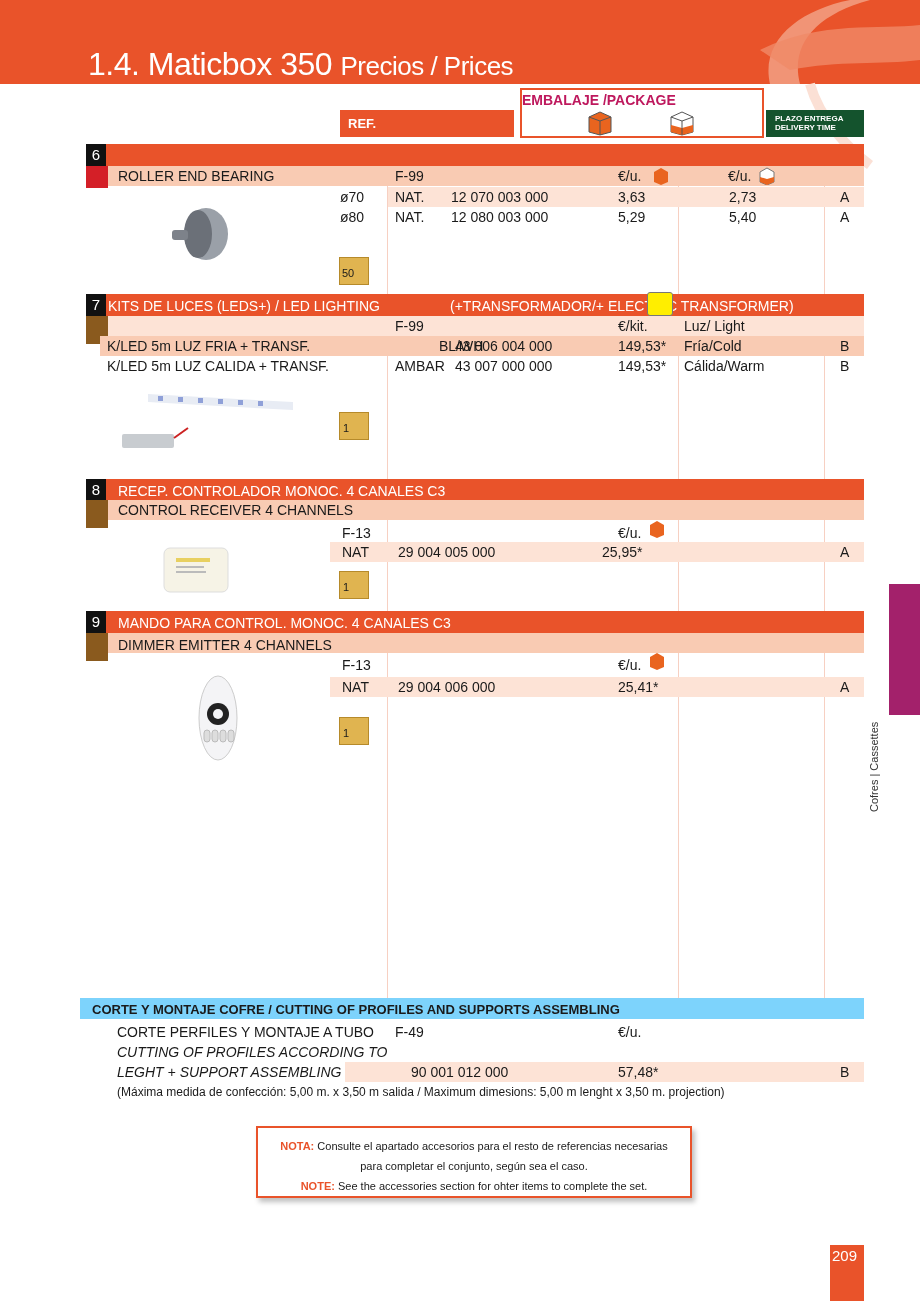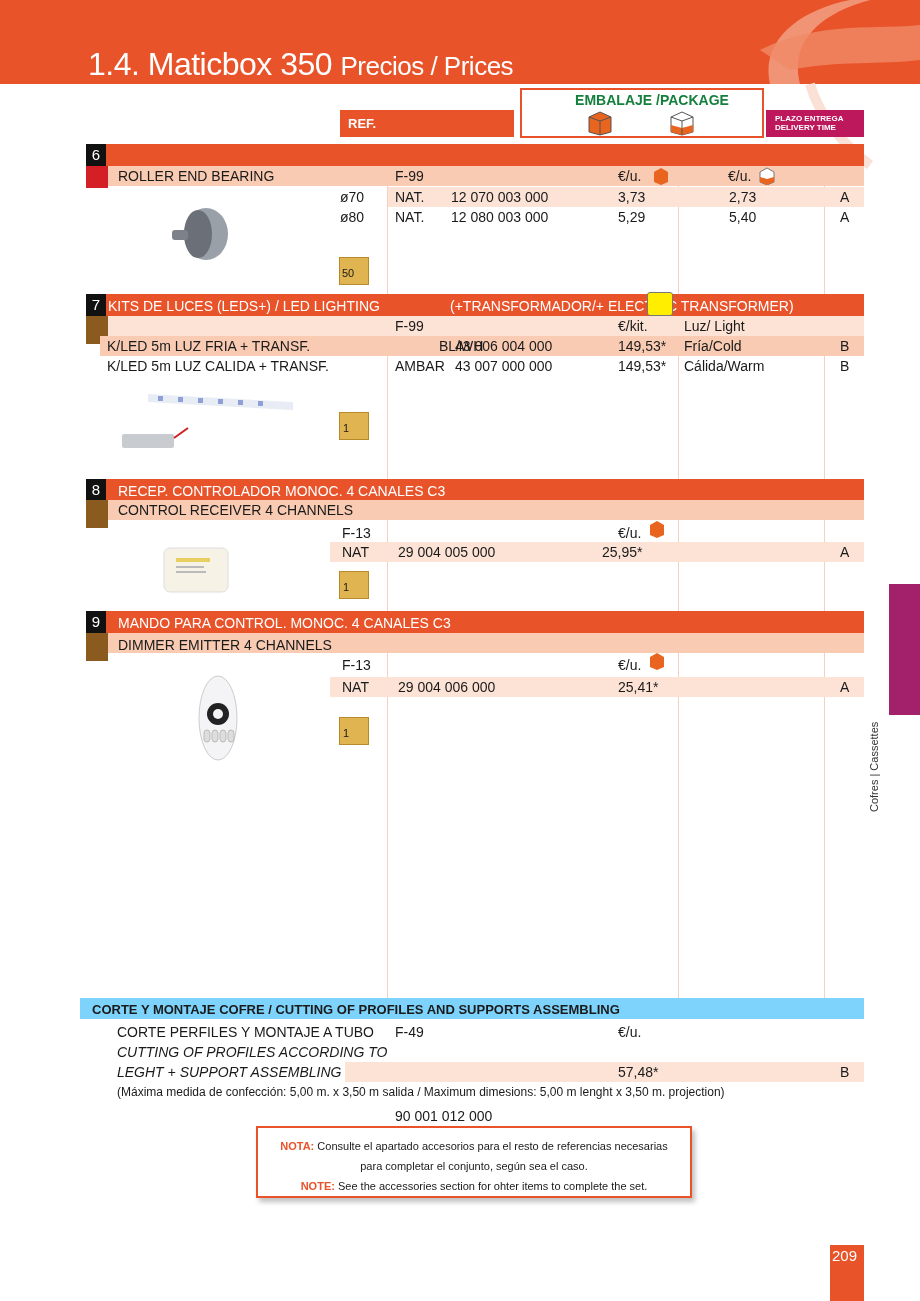--- a/index.html
+++ b/index.html
@@ -8,24 +8,24 @@
   .abs { position: absolute; }
   .header { left: 0; top: 0; width: 920px; height: 84px; background: #e9532a; overflow: hidden; }
   .header svg { position: absolute; left: 0; top: 0; }
   .title { left: 88px; top: 46px; color: #fff; font-size: 32px; white-space: nowrap; letter-spacing: -0.5px; }
   .title .small { font-size: 26px; }
   .deco { left: 0; top: 0; pointer-events: none; }
 
   .ref-bar { left: 340px; top: 110px; width: 174px; height: 27px; background: #e9532a; color: #fff;
              font-weight: bold; font-size: 13px; padding: 6px 0 0 8px; }
   .pkg-box { left: 520px; top: 88px; width: 244px; height: 50px; border: 2px solid #e9532a; background: #fff; }
-  .pkg-title { position: absolute; left: 0; right: 0; top: 2px; text-align: center; color: #15803d; font-weight: bold; font-size: 14px; padding-left: 20px; }
+  .pkg-title { position: absolute; left: 0; right: 0; top: 2px; text-align: left; color: #be185d; font-weight: bold; font-size: 14px; }
   .pkg-icon1 { position: absolute; left: 64px; top: 20px; }
   .pkg-icon2 { position: absolute; left: 146px; top: 20px; }
-  .plazo { left: 766px; top: 110px; width: 98px; height: 27px; background: #be185d; color: #fff; font-weight: bold;
+  .plazo { left: 766px; top: 110px; width: 98px; height: 27px; background: #14532d; color: #fff; font-weight: bold;
            font-size: 8px; line-height: 9px; padding: 4px 0 0 9px; }
 
   .vline { position: absolute; width: 1px; background: #f7d0c2; }
 
   .sec-head { left: 86px; width: 778px; height: 22px; background: #e9532a; color: #fff; font-size: 14px; padding: 3px 0 0 0; }
   .sec-num { position: absolute; left: 0; top: 0; width: 20px; height: 22px; background: #111; color: #fff; font-size: 15px; text-align: center; padding-top: 2px; }
   .sec-title { position: absolute; left: 32px; top: 4px; white-space: nowrap; }
   .sec-sub { left: 86px; width: 778px; height: 20px; background: #f9cbb3; font-size: 14px; }
   .sec-sub span.t { position: absolute; left: 32px; top: 2px; white-space: nowrap; }
   .side-red { position: absolute; left: 0; top: 0; width: 22px; height: 22px; background: #d41f27; }
@@ -97,21 +97,21 @@
     </svg>
   <span class="cell" style="left:642px;">€/u.</span>
   <svg class="box-icon" style="left:672px; top:1px;" width="18" height="18">
       <path d="M2 5 L9 1 L16 5 L16 15 L9 18 L2 15 Z" fill="#fff" stroke="#777"></path>
       <path d="M2 10 L9 12 L16 10 L16 15 L9 18 L2 15 Z" fill="#e9641f"></path>
     </svg>
 </div>
 <div class="row hl" style="left:388px; top:187px; width:476px;">
   <span class="cell" style="left:7px;">NAT.</span>
   <span class="cell" style="left:63px;">12 070 003 000</span>
-  <span class="cell" style="left:230px;">3,73</span>
+  <span class="cell" style="left:230px;">3,63</span>
   <span class="cell" style="left:341px;">2,73</span>
   <span class="cell" style="left:452px;">A</span>
 </div>
 <span class="row" style="left:340px; top:189px;">ø70</span>
 <div class="row" style="left:388px; top:207px; width:476px;">
   <span class="cell" style="left:7px;">NAT.</span>
   <span class="cell" style="left:63px;">12 080 003 000</span>
   <span class="cell" style="left:230px;">5,29</span>
   <span class="cell" style="left:341px;">5,40</span>
   <span class="cell" style="left:452px;">A</span>
@@ -235,21 +235,21 @@
   <span class="cell" style="left:37px;">CORTE PERFILES Y MONTAJE A TUBO</span>
   <span class="cell" style="left:315px;">F-49</span>
   <span class="cell" style="left:538px;">€/u.</span>
 </div>
 <div class="row" style="left:80px; top:1042px; width:784px; font-style:italic;">
   <span class="cell" style="left:37px;">CUTTING OF PROFILES ACCORDING TO</span>
 </div>
 <div class="row" style="left:80px; top:1062px; width:784px;">
   <span class="cell" style="left:37px; font-style:italic;">LEGHT + SUPPORT ASSEMBLING</span>
   <div style="position:absolute; left:265px; top:0; width:519px; height:20px; background:#fde3d6;"></div>
-  <span class="cell" style="left:315px;margin-top:44px;">90 001 012 000</span>
+  <span class="cell" style="left:331px;">90 001 012 000</span>
   <span class="cell" style="left:538px;">57,48*</span>
   <span class="cell" style="left:760px;">B</span>
 </div>
 <div class="abs" style="left:117px; top:1085px; font-size:12px; white-space:nowrap;">(Máxima medida de confección: 5,00 m. x 3,50 m salida / Maximum dimesions: 5,00 m lenght x 3,50 m. projection)</div>
 
 <div class="abs nota">
   <div><span class="red">NOTA:</span> <span>Consulte el apartado accesorios para el resto de referencias necesarias</span></div>
   <div>para completar el conjunto, según sea el caso.</div>
   <div><span class="red">NOTE:</span> <span>See the accessories section for ohter items to complete the set.</span></div>
 </div>

